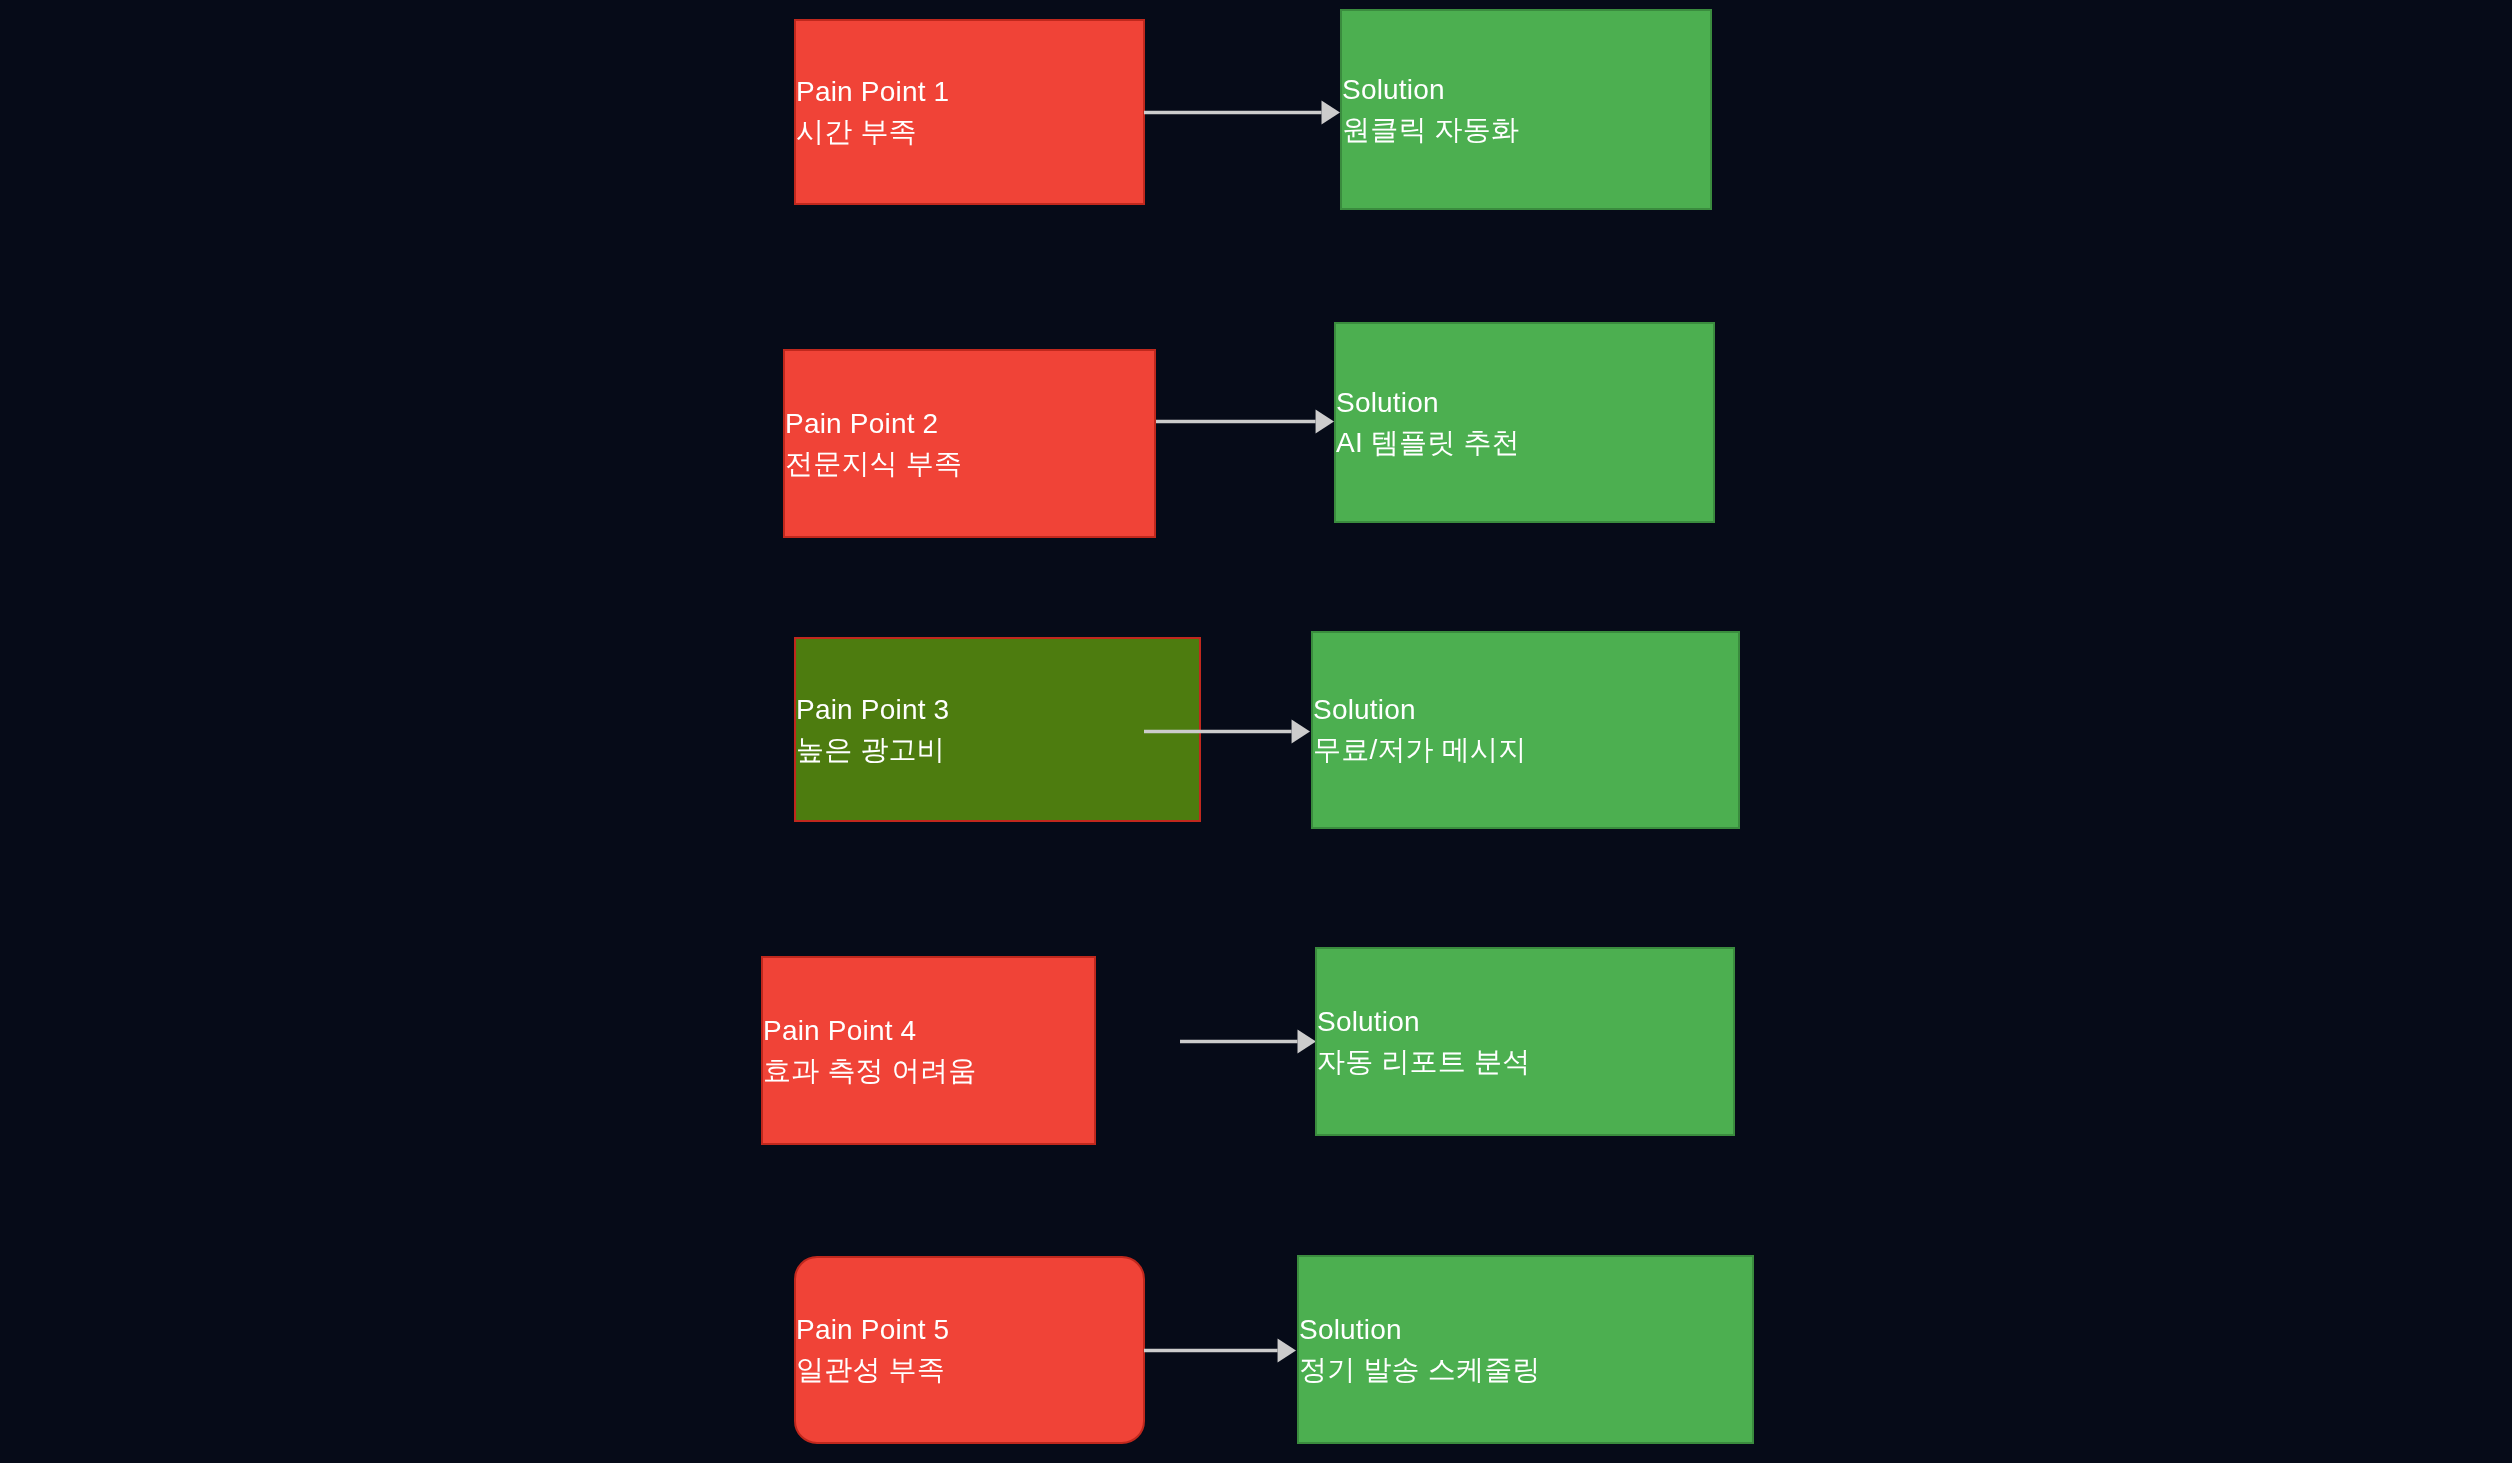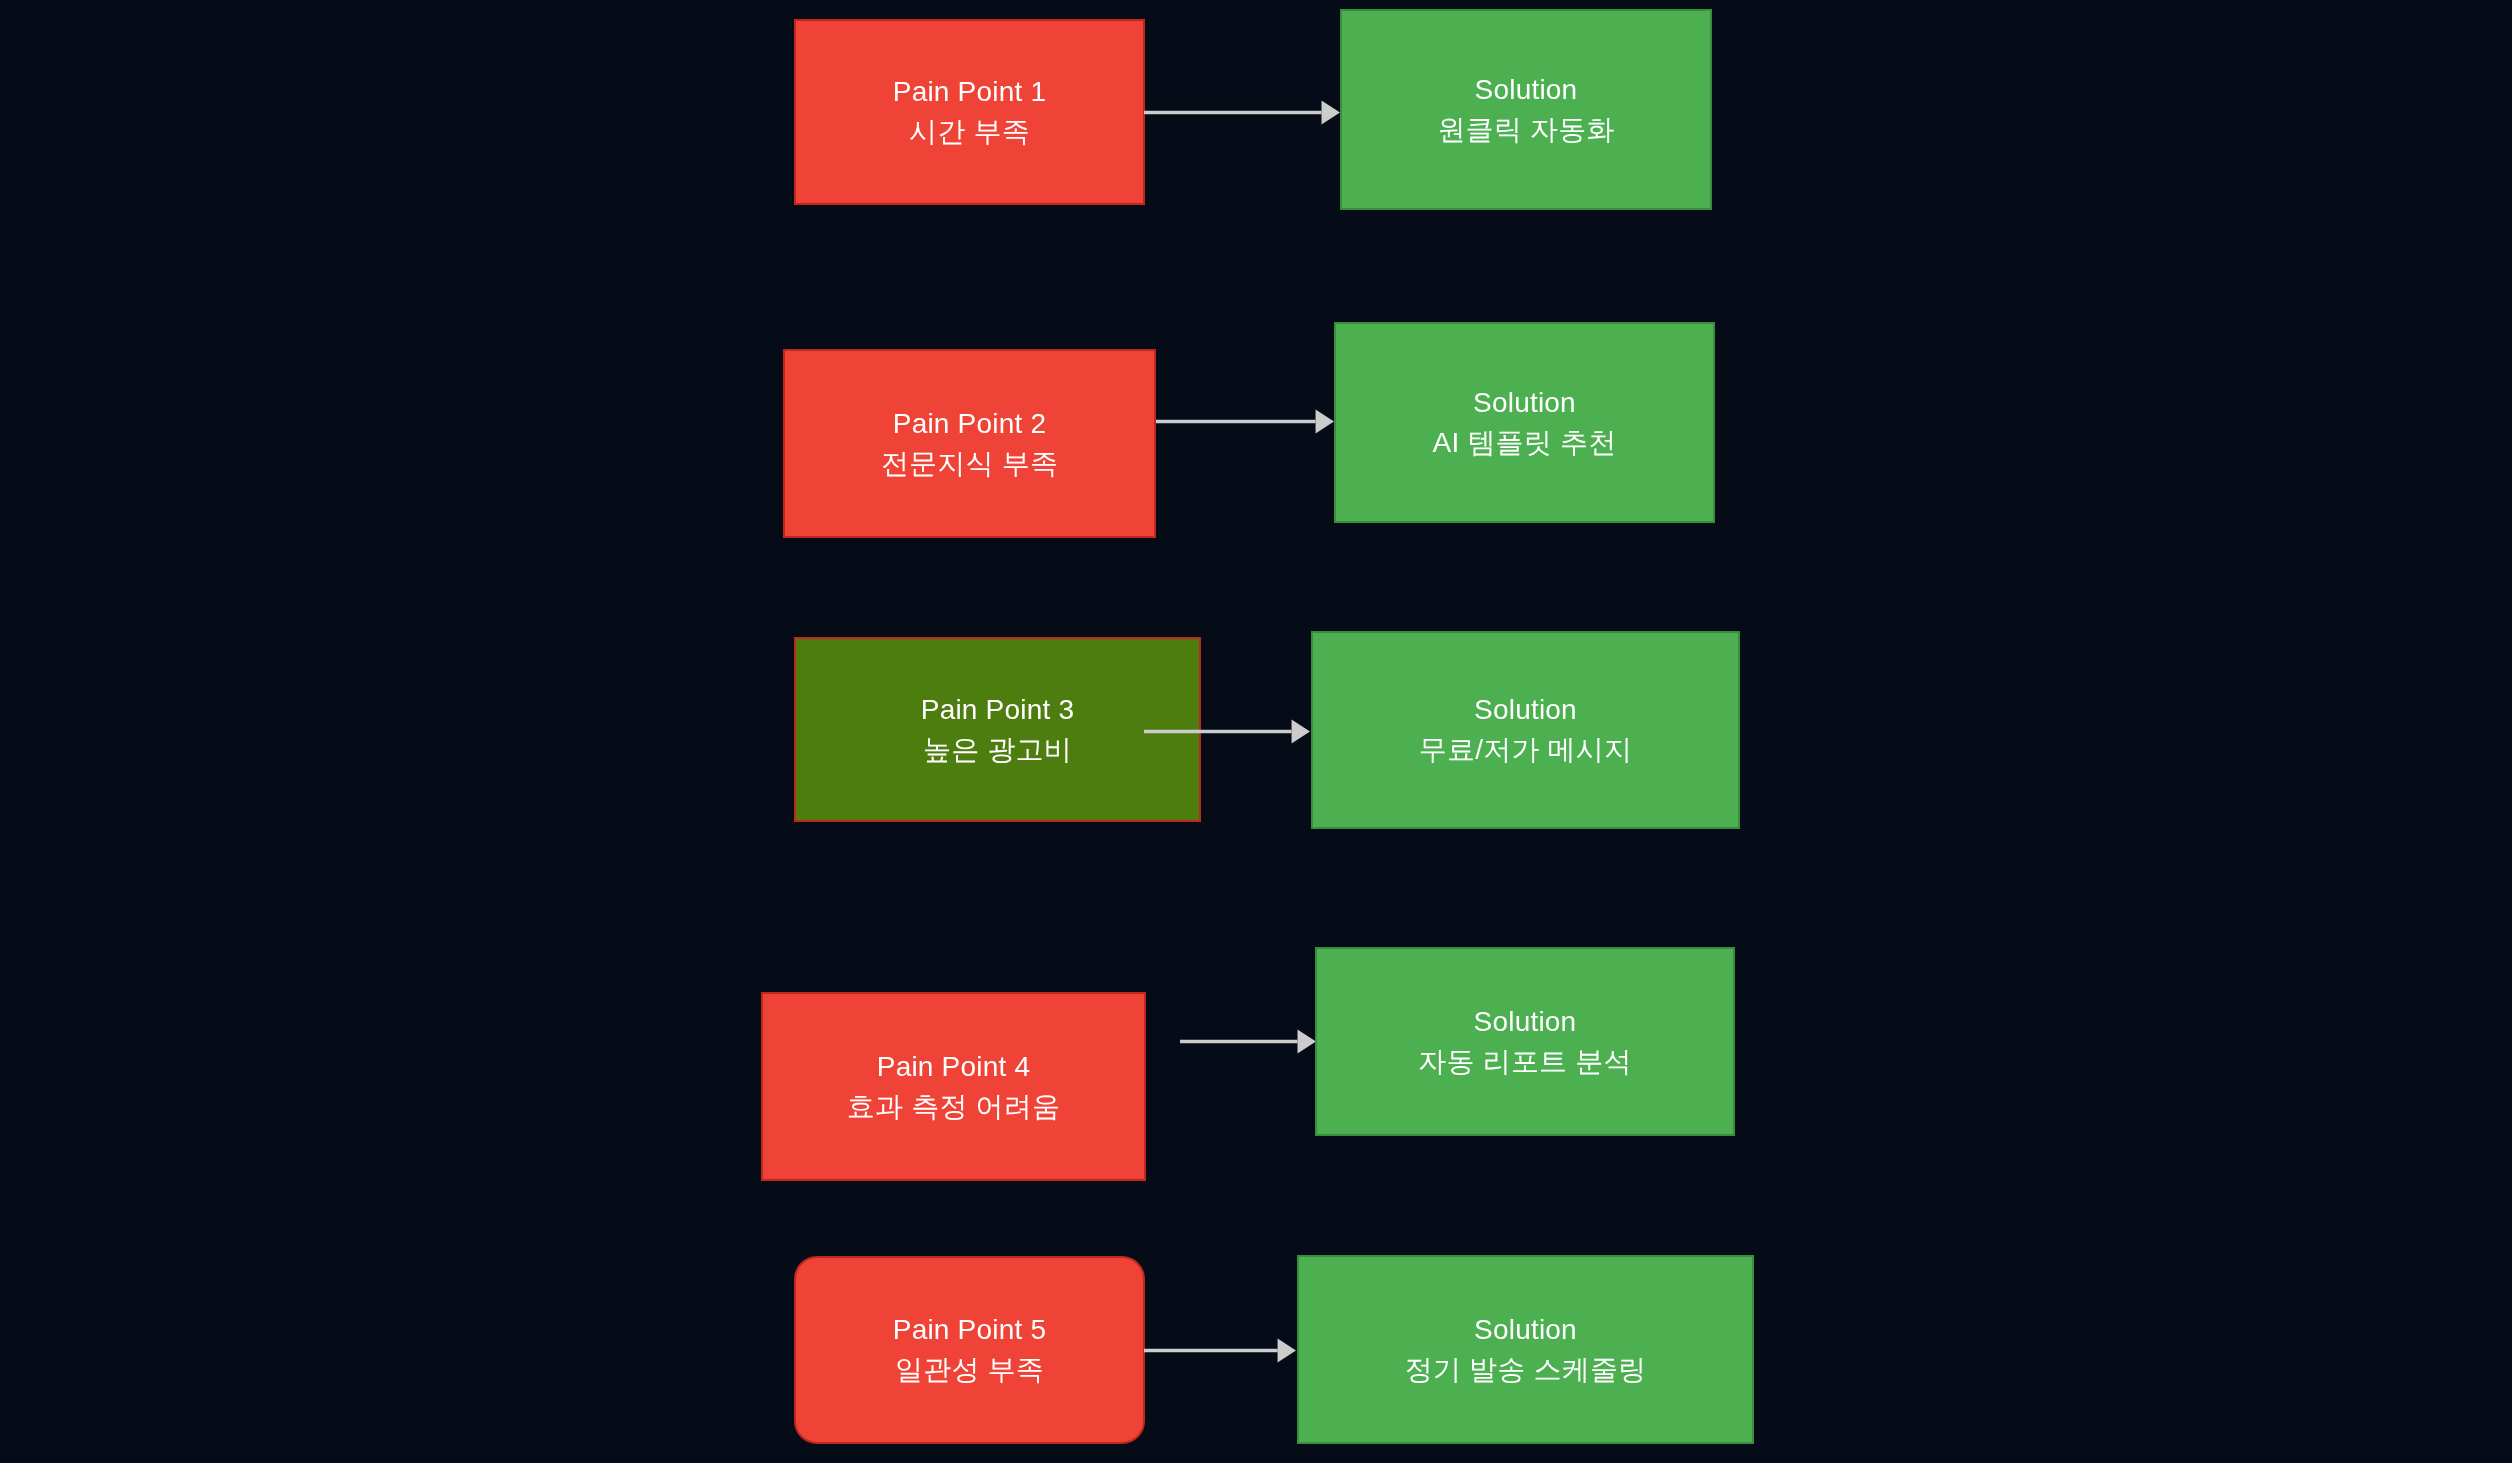--- a/index.html
+++ b/index.html
@@ -19,21 +19,21 @@
     inset: 0;
   }
   .flow-row {
     position: absolute;
   }
   .node {
     position: absolute;
     box-sizing: border-box;
     display: flex;
     flex-direction: column;
-    align-items: center;
+    align-items: flex-start;
     justify-content: center;
     text-align: center;
     color: #ffffff;
     line-height: 1.42;
     letter-spacing: 0.2px;
   }
   .node .line-1,
   .node .line-2 {
     display: block;
     white-space: nowrap;
@@ -101,21 +101,21 @@
           <line x1="0" y1="20" x2="160" y2="20" stroke="#CCCCCC" stroke-width="4"></line>
           <polygon points="160,7 180,20 160,33" fill="#CCCCCC"></polygon>
         </svg>
       </div>
       <div class="node node-solution" style="left: 1311px; top: 631px; width: 429px; height: 198px; background: rgb(76, 175, 80); border-color: rgb(58, 140, 62); color: rgb(255, 255, 255); font-size: 28px;">
         <span class="line-1">Solution</span>
         <span class="line-2">무료/저가 메시지</span>
       </div>
     </div>
     <div class="flow-row" style="left: 0px; top: 0px;">
-      <div class="node node-pain" style="left: 761px; top: 992px; width: 385px; height: 189px; background: rgb(240, 67, 55); border-color: rgb(192, 40, 29); color: rgb(255, 255, 255); font-size: 28px;">
+      <div class="node node-pain" style="left: 761px; top: 956px; width: 335px; height: 189px; background: rgb(240, 67, 55); border-color: rgb(192, 40, 29); color: rgb(255, 255, 255); font-size: 28px;">
         <span class="line-1">Pain Point 4</span>
         <span class="line-2">효과 측정 어려움</span>
       </div>
       <div class="connector" style="left: 1180px; top: 1023px; width: 136px; height: 37px;">
         <svg width="136" height="37" viewBox="0 0 147 40">
           <line x1="0" y1="20" x2="127" y2="20" stroke="#CCCCCC" stroke-width="4"></line>
           <polygon points="127,7 147,20 127,33" fill="#CCCCCC"></polygon>
         </svg>
       </div>
       <div class="node node-solution" style="left: 1315px; top: 947px; width: 420px; height: 189px; background: rgb(76, 175, 80); border-color: rgb(58, 140, 62); color: rgb(255, 255, 255); font-size: 28px;">

